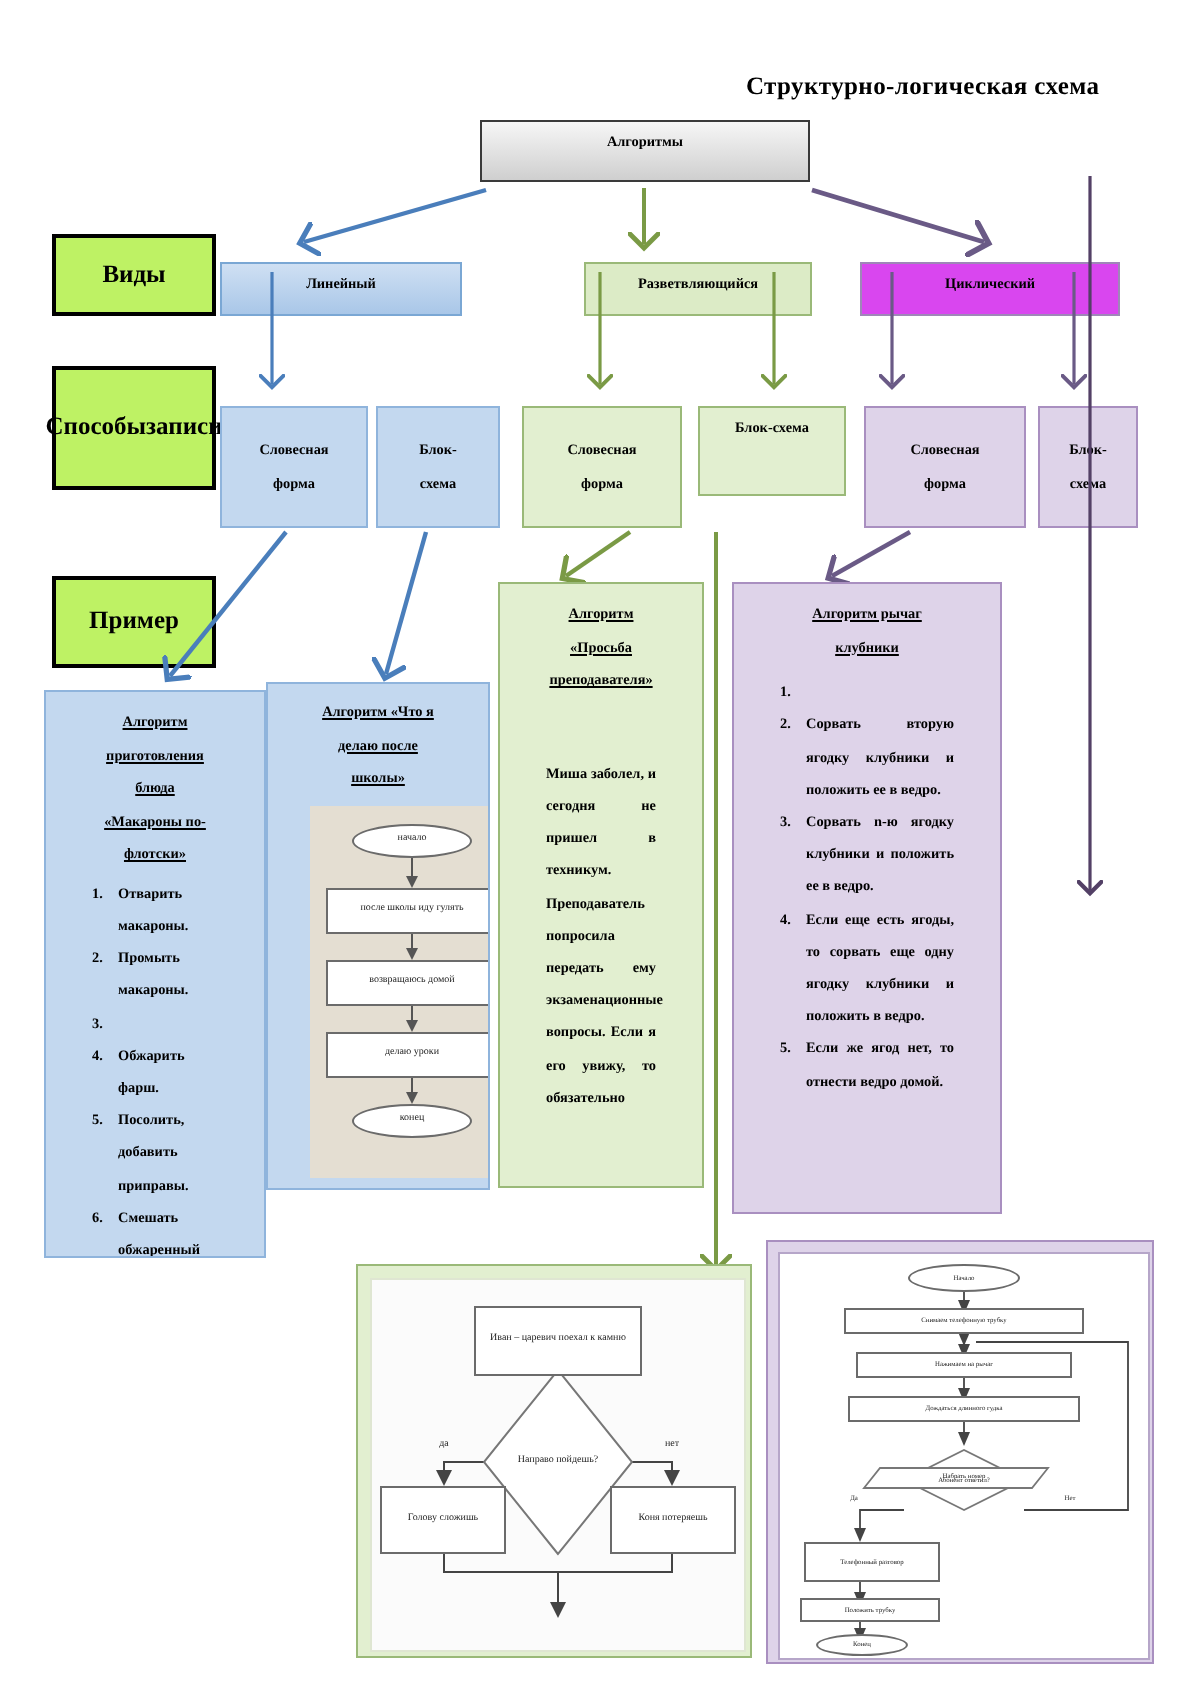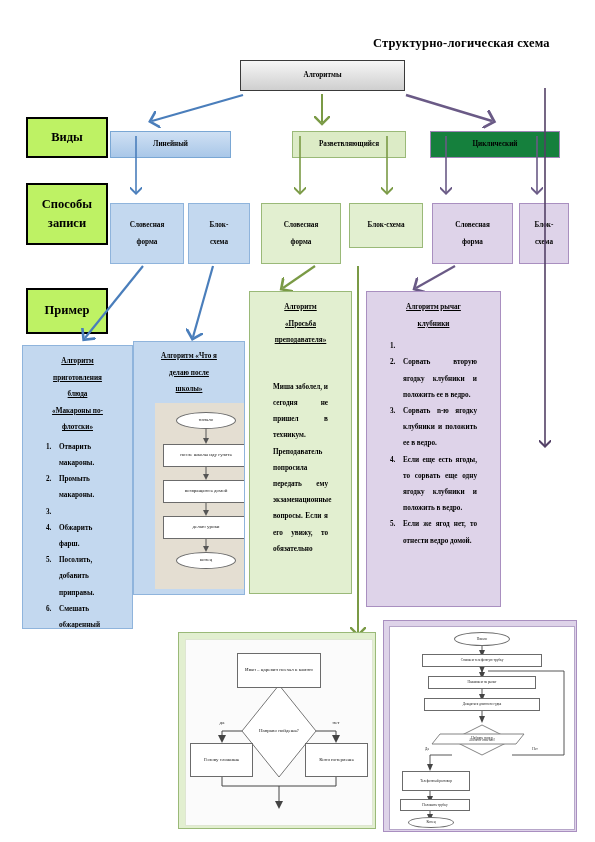--- a/index.html
+++ b/index.html
@@ -2,28 +2,28 @@
 <html><head>
 <meta charset="utf-8">
 <style>
   html,body{margin:0;padding:0;background:#fff;}
   body{width:595px;height:842px;position:relative;overflow:hidden;
        font-family:"Liberation Serif","DejaVu Serif",serif;color:#000;}
   .abs{position:absolute;box-sizing:border-box;}
   .ttl{font-weight:bold;font-size:12.5px;letter-spacing:.2px;}
   .lblbox{border:2px solid #000;background:#bef264;display:flex;align-items:center;
           justify-content:center;text-align:center;font-weight:bold;font-size:12.5px;line-height:1.55;}
-  .node{display:flex;align-items:center;justify-content:center;text-align:center;
+  .node{display:flex;justify-content:center;text-align:center;
         font-weight:bold;font-size:7.2px;line-height:2.3;padding:2px;}
   .gray{background:linear-gradient(#f6f6f6,#cfcfcf);border:1.2px solid #3a3a3a;}
   .blue{background:linear-gradient(#cfe0f3,#a9c7e8);border:1px solid #7aa7d4;}
   .blue2{background:#c3d8ef;border:1px solid #8fb4dc;}
   .green{background:#dcebc6;border:1px solid #9ab978;}
   .green2{background:#e2efd0;border:1px solid #9ab978;}
-  .purple{background:#15803d;border:1px solid #9f86b8;}
+  .purple{background:#d946ef;border:1px solid #9f86b8;}
   .purple2{background:#ded3e9;border:1px solid #a98fc0;}
   svg.ov{position:absolute;left:0;top:0;width:595px;height:842px;pointer-events:none;}
   .exbox{font-size:7.2px;line-height:2.25;font-weight:bold;padding:7px 23px;}
   .exhead{text-align:center;text-decoration:underline;margin-bottom:3px;}
   .exhead div{line-height:2.3;}
   .jt{text-align:justify;text-justify:inter-word;}
   ol.nl{margin:0;padding:0;list-style:none;}
   ol.nl li{display:flex;margin-bottom:0;}
   ol.nl li .num{width:13px;flex:none;}
   ol.nl li .txt{flex:1;text-align:justify;text-justify:inter-word;}
@@ -39,21 +39,21 @@
 
 <div class="abs ttl" style="left:373px;top:36px;">Структурно-логическая схема</div>
 
 <div class="abs node gray" style="left:240px;top:60px;width:165px;height:31px;">
   <span>Алгоритмы</span>
 </div>
 
 <div class="abs lblbox" style="left:26px;top:117px;width:82px;height:41px;">
   <span>Виды</span>
 </div>
-<div class="abs lblbox" style="left:26px;top:183px;width:82px;height:62px;flex-direction:column;">
+<div class="abs lblbox" style="left:26px;top:183px;width:82px;height:62px;">
   <span>Способы</span>
   <span>записи</span>
 </div>
 <div class="abs lblbox" style="left:26px;top:288px;width:82px;height:46px;">
   <span>Пример</span>
 </div>
 
 <div class="abs node blue" style="left:110px;top:131px;width:121px;height:27px;">
   <span>Линейный</span>
 </div>

